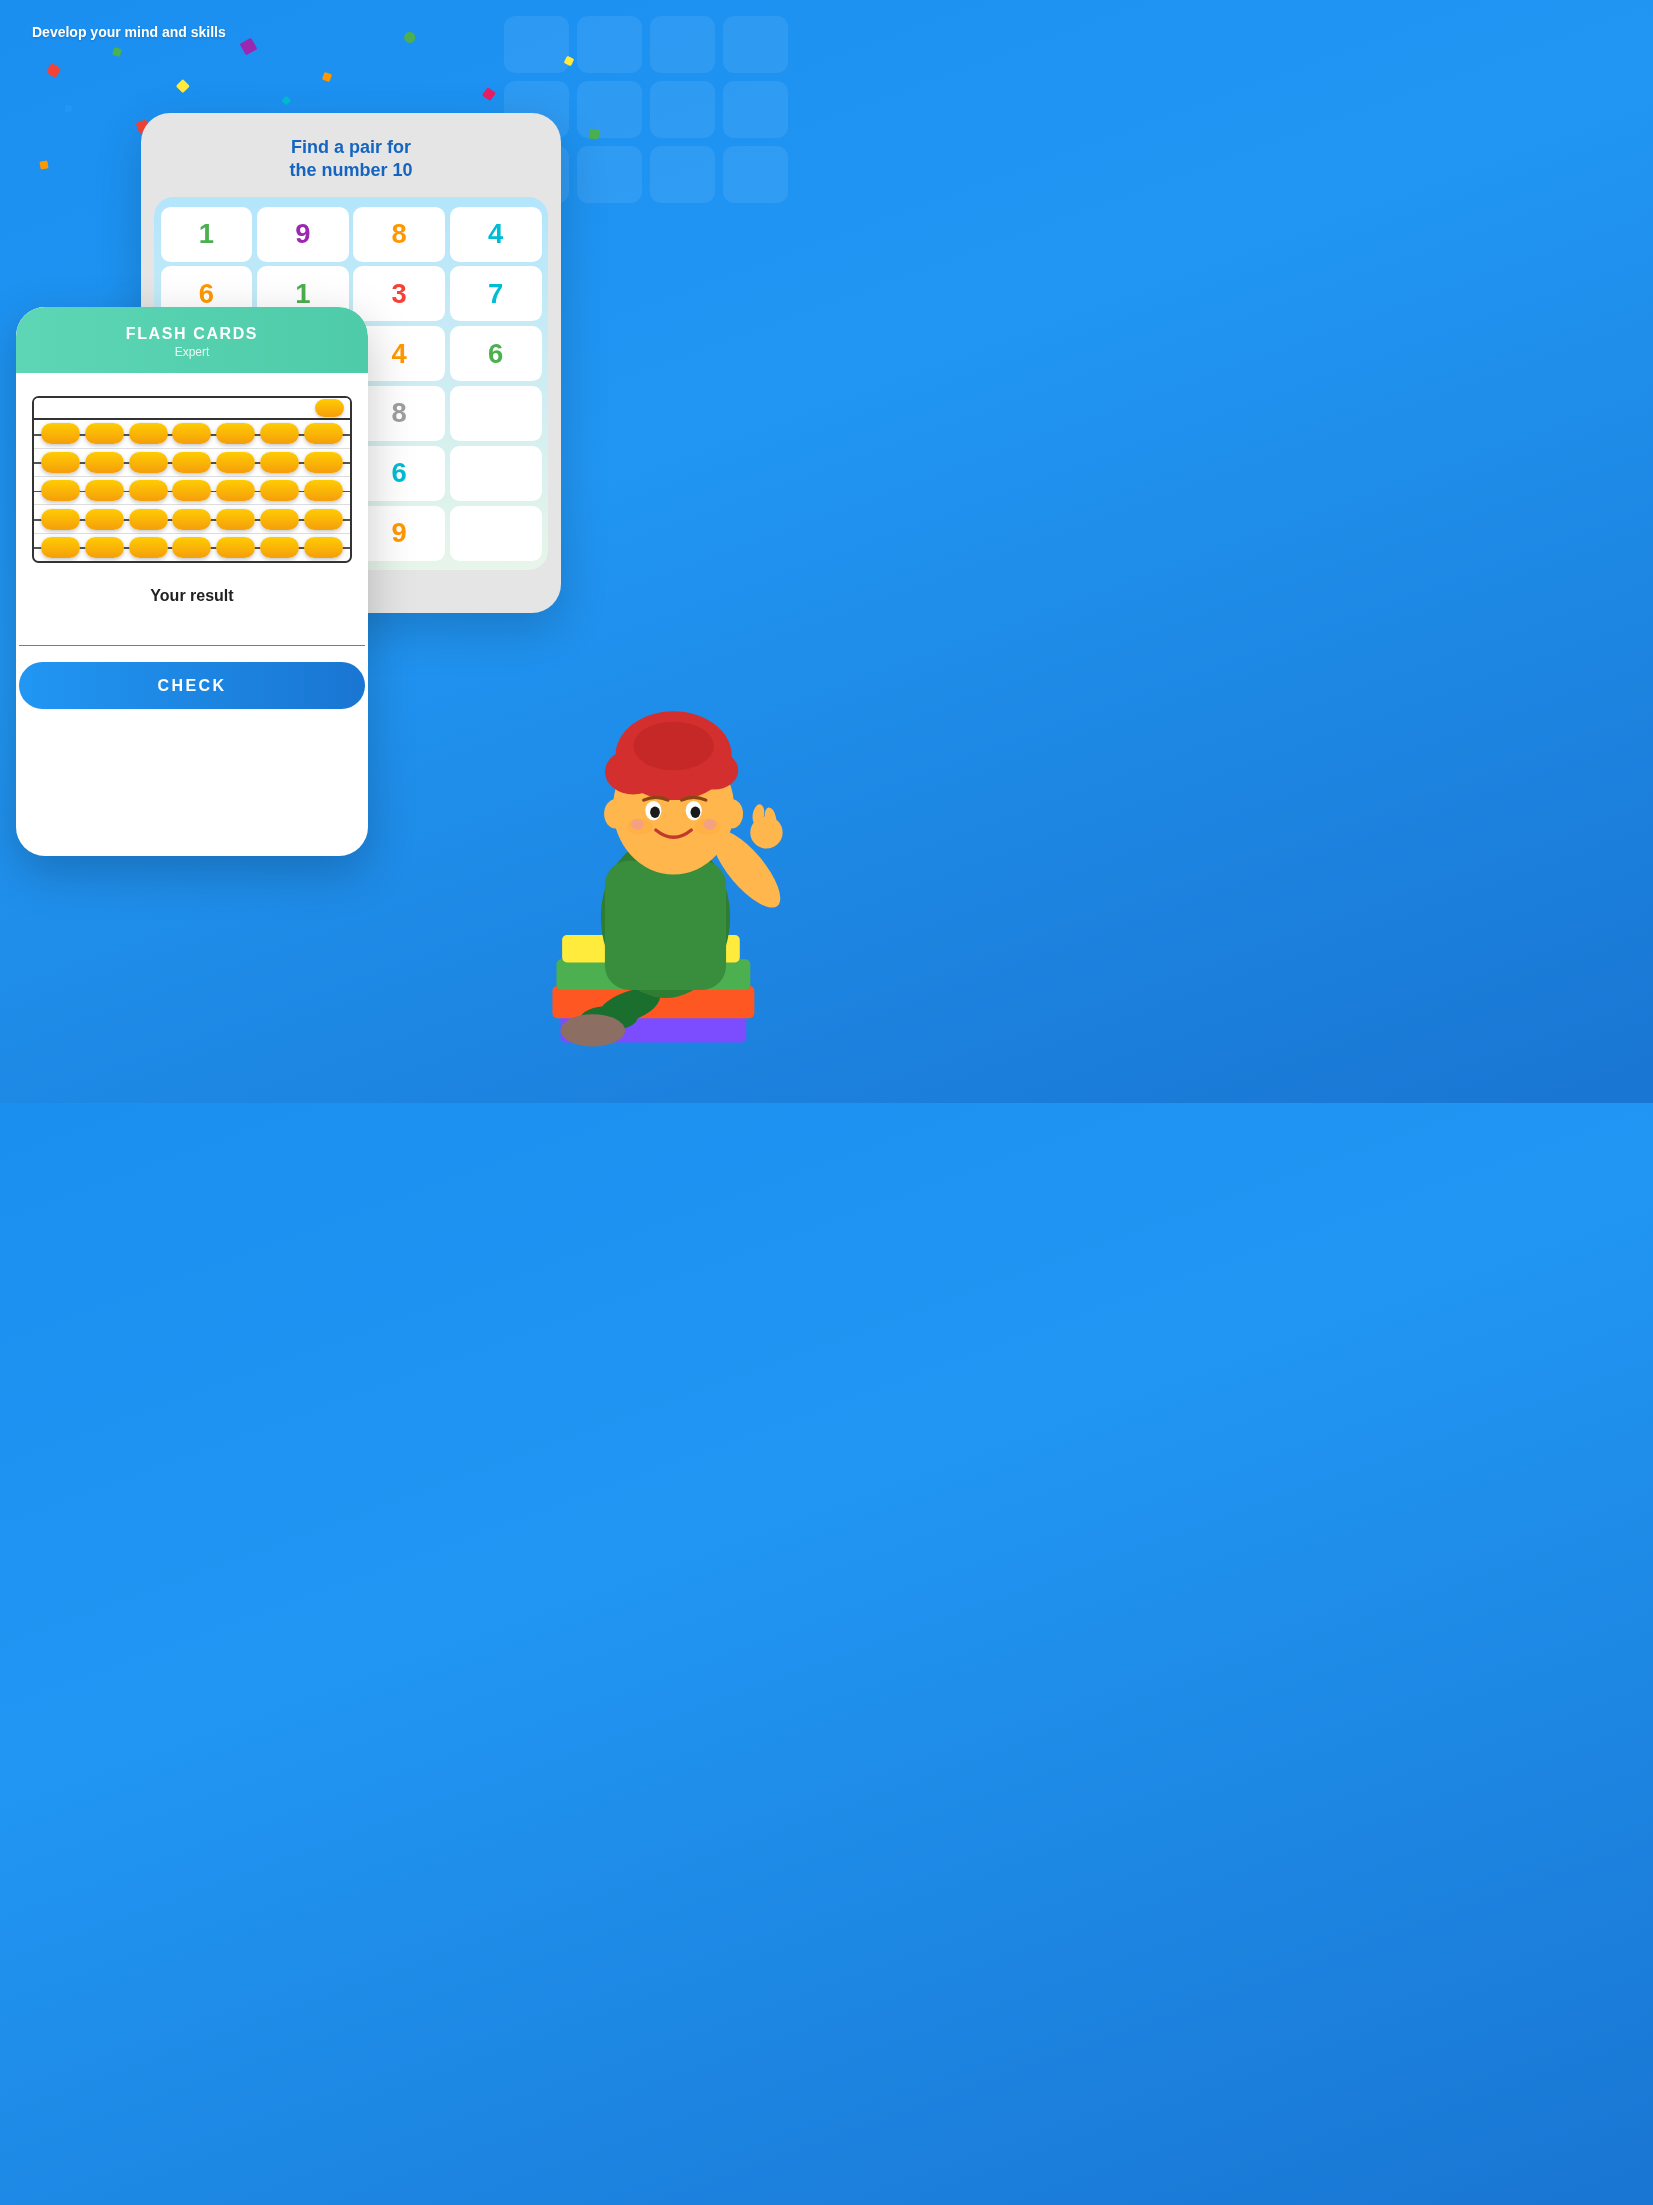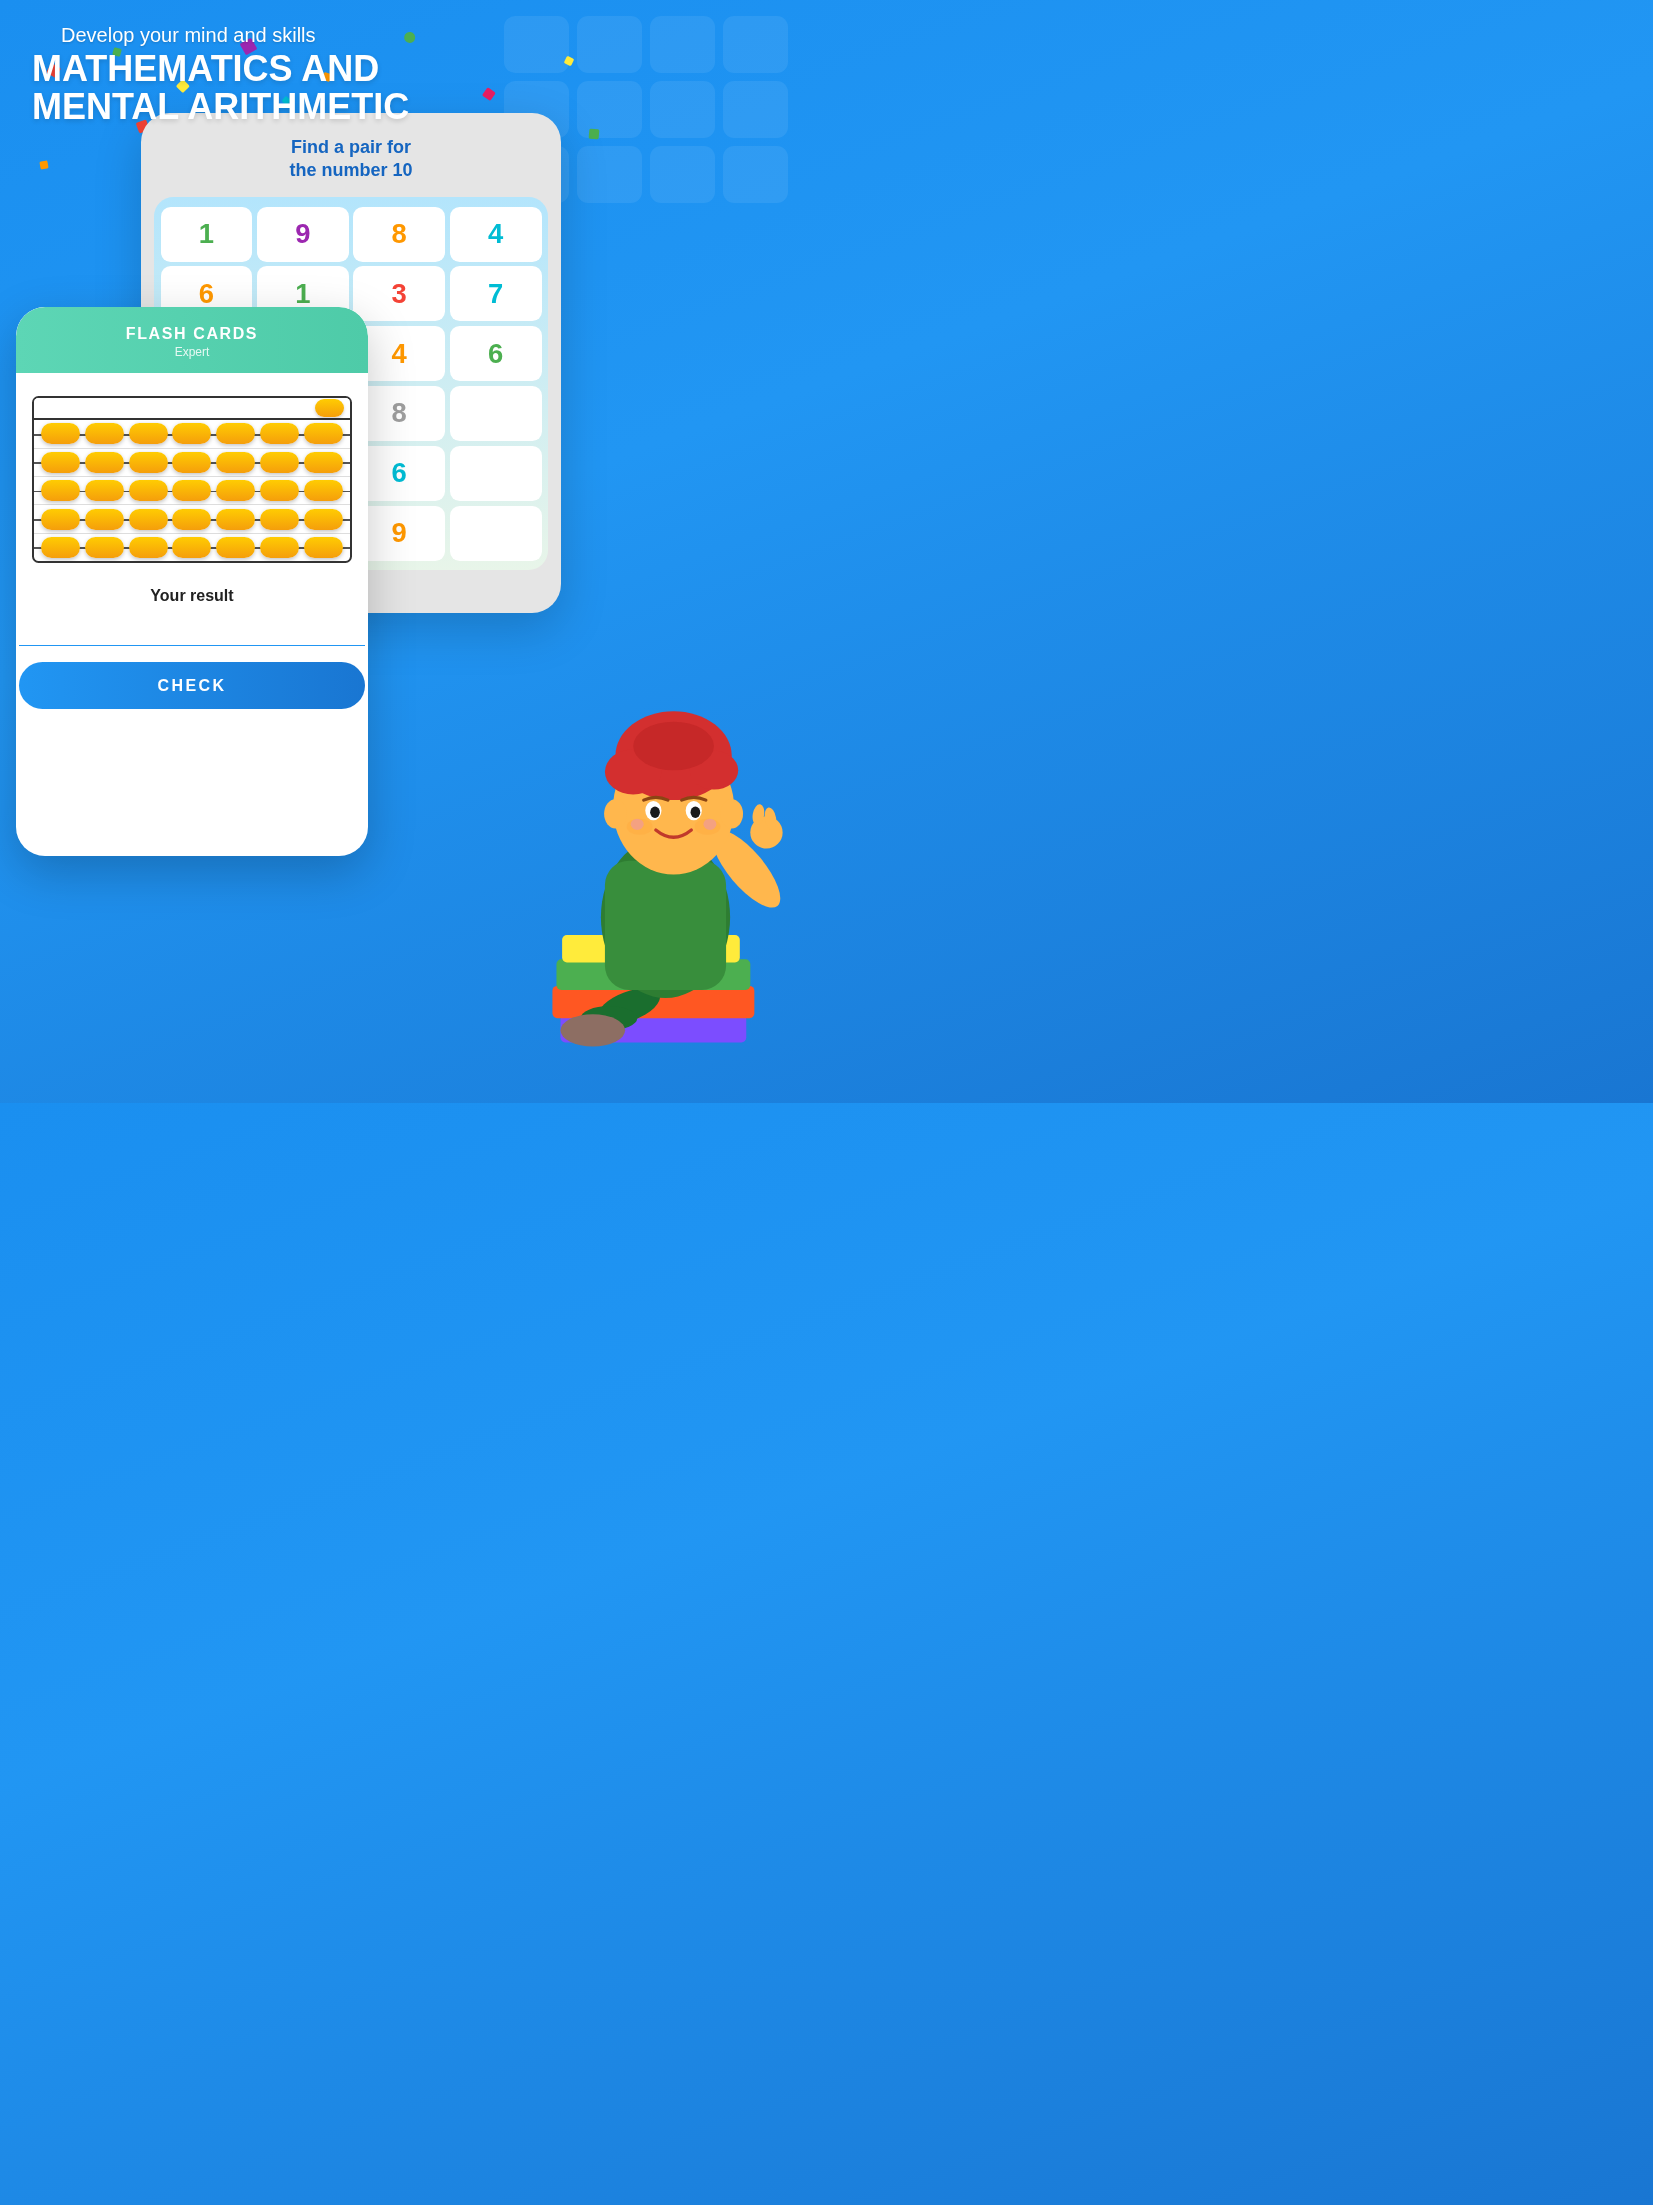--- a/index.html
+++ b/index.html
@@ -55,25 +55,24 @@
     
     .header {
       position: absolute;
       top: 24px;
       left: 32px;
       z-index: 10;
     }
 
     .header-subtitle {
       color: #ffffff;
-      font-size: 20px;
-      font-weight: 400;
+      font-size: 14px;
+      font-weight: 700;
       margin-bottom: 3.2px;
       text-shadow: 0 0.8px 2.4px rgba(0,0,0,0.2);
-      margin-left: 29px;
     }
 
     .header-title {
       color: #ffffff;
       font-size: 36px;
       font-weight: 900;
       line-height: 1.05;
       text-shadow: 0 1.6px 4.8px rgba(0,0,0,0.15);
       text-transform: uppercase;
     }
@@ -330,24 +329,20 @@
   <div class="confetti-piece cf11"></div>
   <div class="confetti-piece cf12"></div>
   <div class="confetti-piece cf13"></div>
   <div class="confetti-piece cf14"></div>
   <div class="confetti-piece cf15"></div>
   <div class="confetti-piece cf16"></div>
 </div>
 
 <div class="header">
   <div class="header-subtitle">Develop your mind and skills</div>
-  <div class="header-title">
-    <div>MATHEMATICS AND</div>
-    <div>MENTAL ARITHMETIC</div>
-  </div>
 </div>
 
 <div class="number-grid-card">
   <div class="number-grid-card-header">
     <div class="number-grid-card-title">
       <span>Find a pair for</span><br>
       <span>the number 10</span>
     </div>
   </div>
   <div class="number-grid-sky">

